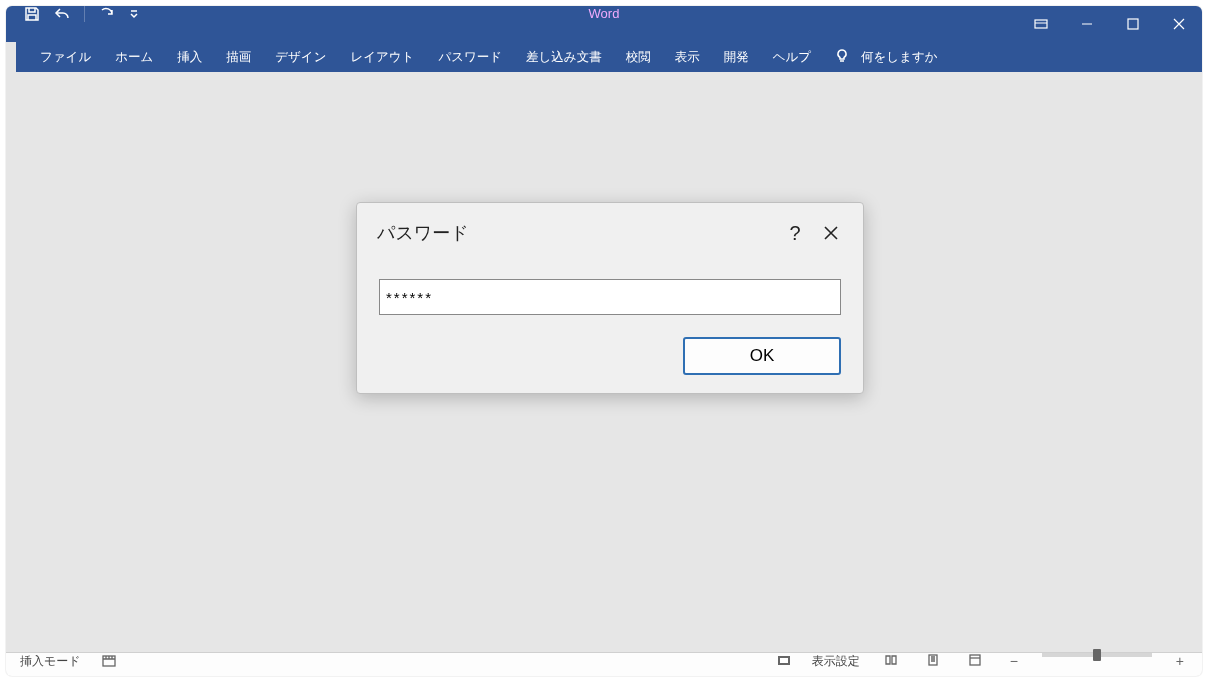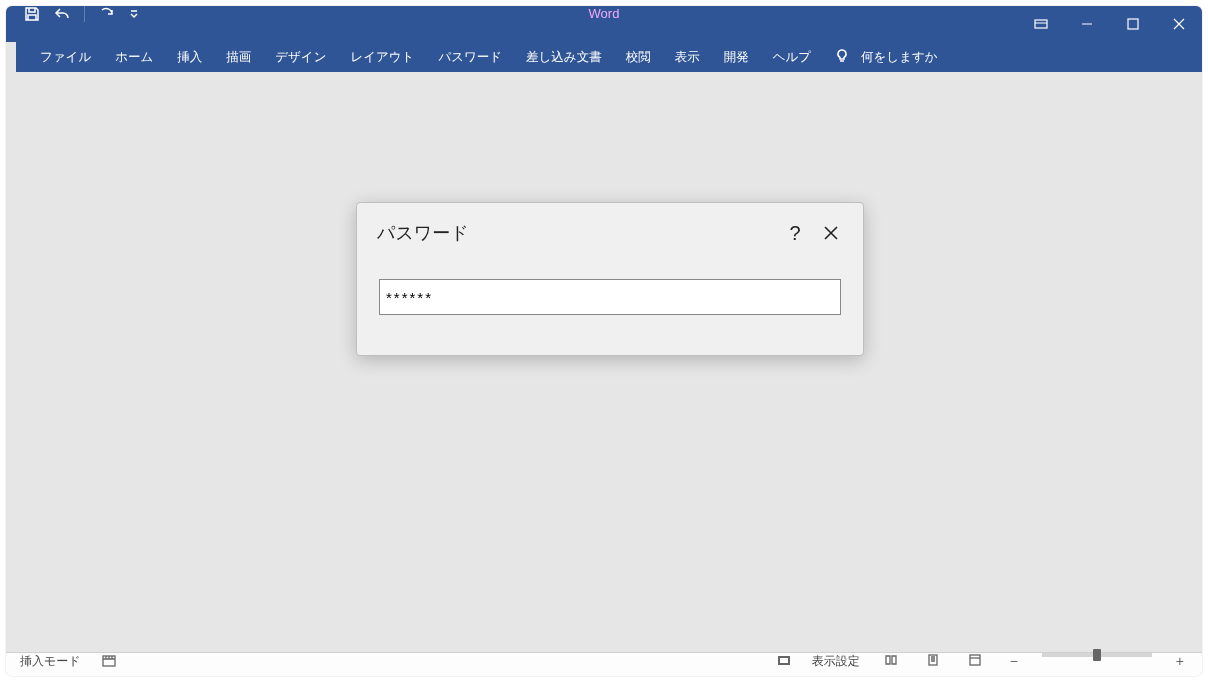--- a/index.html
+++ b/index.html
@@ -242,20 +242,21 @@
         <span class="dlg-icon">
           <svg viewBox="0 0 16 16" width="16" height="16">
               <path d="M2 2l12 12M14 2 2 14" stroke="#222" stroke-width="1.6" fill="none"></path>
             </svg>
         </span>
       </div>
       <div class="dlg-body">
         <input class="pwd" type="text" value="******" style="">
       </div>
       <div class="dlg-buttons">
+        <button class="primary">OK</button>
       </div>
     </div>
 
   </div>
 
   <div class="statusbar">
     <span>挿入モード</span>
     <span class="sicon">
       <svg viewBox="0 0 14 14">
           <rect x="1" y="2" width="12" height="10"></rect>

